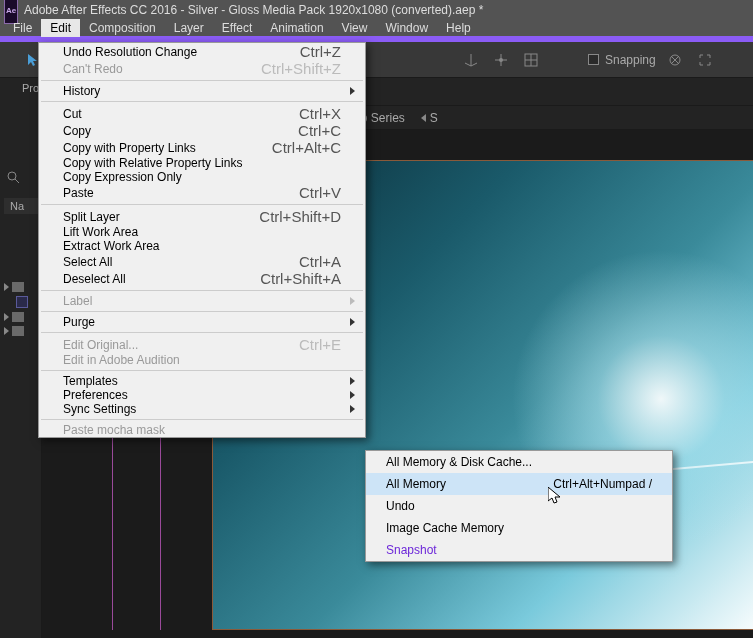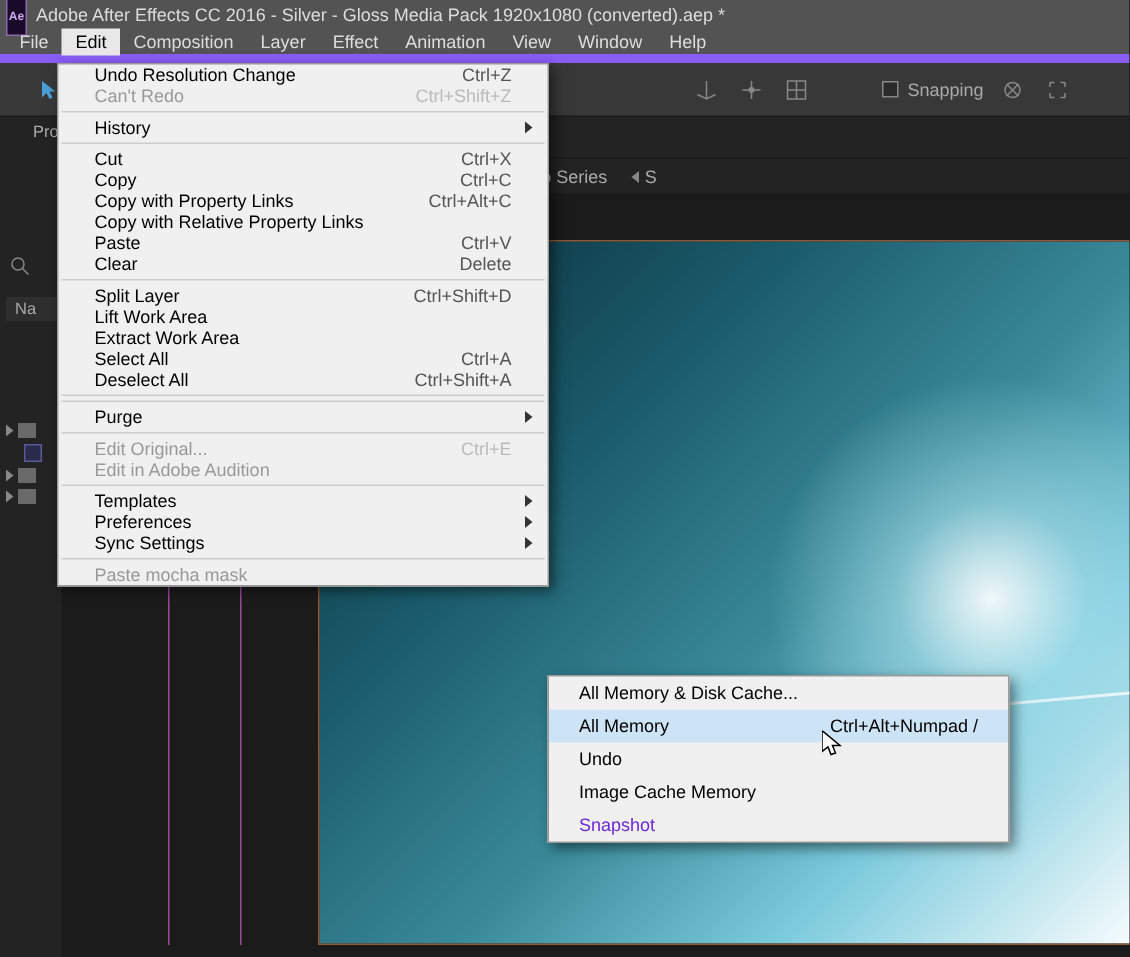--- a/index.html
+++ b/index.html
@@ -31,21 +31,21 @@
 .tri-l{width:0;height:0;border-right:5px solid #888;border-top:4px solid transparent;border-bottom:4px solid transparent}
 .vp{position:relative;height:500px;background:#1b1b1b}
 .camera-lbl{position:absolute;top:6px;left:8px;color:#aaa;font-size:11px}
 .guide-v{position:absolute;top:0;bottom:0;width:1px;background:#9a4a9a}
 .canvas{position:absolute;left:170px;top:30px;width:560px;height:470px;border:1px solid #8a5a3a;background:linear-gradient(135deg,#0a2a35 0%,#1a5a6a 30%,#3a8a9a 55%,#7acadc 75%,#fff 100%);overflow:hidden}
 .flare{position:absolute;right:-40px;bottom:80px;width:300px;height:300px;background:radial-gradient(circle,rgba(255,255,255,0.9) 0%,rgba(180,230,240,0.5) 30%,transparent 70%)}
 .beam{position:absolute;right:0;bottom:150px;width:400px;height:2px;background:linear-gradient(90deg,transparent,rgba(255,255,255,0.8));transform:rotate(-5deg)}
 .dropdown{position:absolute;left:38px;top:42px;width:328px;background:#f0f0f0;border:1px solid #999;box-shadow:3px 3px 8px rgba(0,0,0,0.5);z-index:100}
 .dd-item{padding:0 24px;color:#000;display:flex;justify-content:space-between;align-items:center;cursor:pointer;position:relative}
 .dd-item.disabled{color:#999}
-.dd-item .sc{color:#555;font-size:12px}
+.dd-item .sc{color:#555;font-size:15px}
 .dd-item.disabled .sc{color:#bbb}
 .dd-sep{height:1px;background:#ccc;margin:3px 2px}
 .dd-arrow{width:0;height:0;border-left:5px solid #333;border-top:4px solid transparent;border-bottom:4px solid transparent;position:absolute;right:10px}
 .dd-item.disabled .dd-arrow{border-left-color:#bbb}
 .submenu{position:absolute;left:365px;top:450px;width:308px;background:#f0f0f0;border:1px solid #999;box-shadow:3px 3px 8px rgba(0,0,0,0.5);z-index:101}
 .sm-item{padding:4px 20px;color:#000;display:flex;justify-content:space-between;cursor:pointer}
 .sm-item.hl{background:#cde4f7}
 .sm-item.disabled{color:#6d28d9}
 .cursor{position:absolute;left:548px;top:487px;z-index:200;pointer-events:none}
 svg{display:block}
@@ -209,47 +209,50 @@
       <span class="sc">Ctrl+C</span>
     </div>
     <div class="dd-item">
       <span>Copy with Property Links</span>
       <span class="sc">Ctrl+Alt+C</span>
     </div>
     <div class="dd-item">
       <span>Copy with Relative Property Links</span>
     </div>
     <div class="dd-item">
+      <span>Copy Expression Only</span>
+    </div>
+    <div class="dd-item">
       <span>Paste</span>
       <span class="sc">Ctrl+V</span>
     </div>
-    <div class="dd-item">
-      <span>Clear</span>
-      <span class="sc">Delete</span>
-    </div>
     <div class="dd-sep"></div>
     <div class="dd-item">
       <span>Split Layer</span>
       <span class="sc">Ctrl+Shift+D</span>
     </div>
     <div class="dd-item">
       <span>Lift Work Area</span>
     </div>
     <div class="dd-item">
       <span>Extract Work Area</span>
     </div>
     <div class="dd-item">
       <span>Select All</span>
       <span class="sc">Ctrl+A</span>
     </div>
     <div class="dd-item">
       <span>Deselect All</span>
       <span class="sc">Ctrl+Shift+A</span>
     </div>
     <div class="dd-sep"></div>
+    <div class="dd-item disabled">
+      <span>Label</span>
+      <span class="dd-arrow"></span>
+    </div>
     <div class="dd-sep"></div>
     <div class="dd-item">
       <span>Purge</span>
       <span class="dd-arrow"></span>
     </div>
     <div class="dd-sep"></div>
     <div class="dd-item disabled">
       <span>Edit Original...</span>
       <span class="sc">Ctrl+E</span>
     </div>

